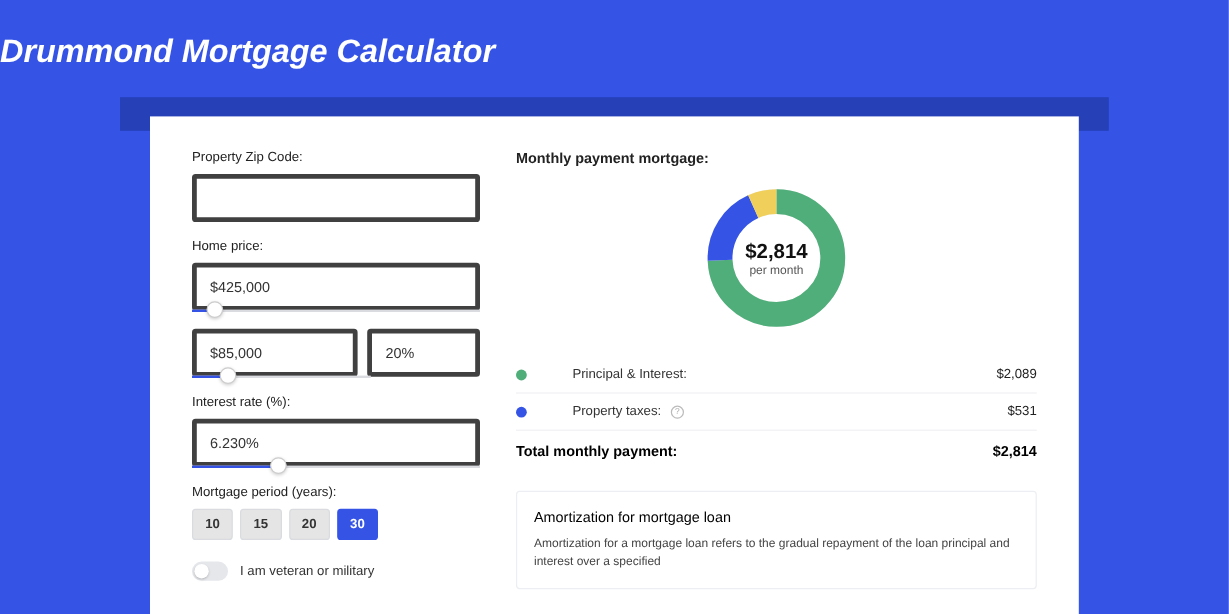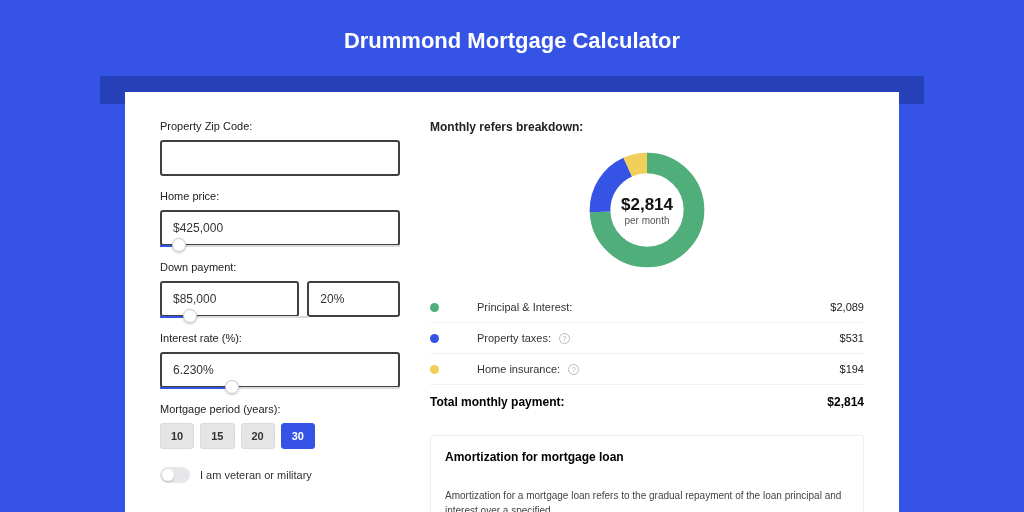--- a/index.html
+++ b/index.html
@@ -1,24 +1,24 @@
 <!DOCTYPE html>
 <html><head>
 <meta charset="utf-8">
 <style>
   * { box-sizing: border-box; margin: 0; padding: 0; }
   html, body { width: 1024px; height: 512px; overflow: hidden; font-family: -apple-system, BlinkMacSystemFont, "Segoe UI", Arial, sans-serif; }
   body { background: #3554e6; }
-  .page-title { color: #fff; font-size: 22px; font-weight: 700; text-align: center; padding: 28px 0 22px; }
+  .page-title { color: #fff; font-size: 27px; font-weight: 700; text-align: left; padding: 28px 0 22px; font-style: italic; }
   .shadow-bar { background: #2640b8; height: 28px; margin: 0 100px; }
   .card { background: #fff; margin: -12px 125px 0; height: 420px; padding: 28px 35px 0; display: flex; gap: 30px; }
   .left-col { width: 240px; flex-shrink: 0; }
   .right-col { flex: 1; }
   .field-label { font-size: 11px; color: #222; margin-bottom: 8px; display: block; }
-  .text-input { width: 100%; border: 2px solid #404040; border-radius: 3px; font-size: 12px; padding: 9px 11px; color: #333; }
+  .text-input { width: 100%; border: 4px solid #404040; border-radius: 3px; font-size: 12px; padding: 9px 11px; color: #333; }
   .field-group { margin-bottom: 14px; position: relative; }
   .slider-track { height: 2px; background: #d9dbe0; position: relative; margin-top: -1px; }
   .slider-fill { position: absolute; height: 2px; background: #3554e6; left: 0; top: 0; }
   .slider-thumb { position: absolute; width: 14px; height: 14px; background: #fff; border: 1px solid #ccc; border-radius: 50%; top: -7px; box-shadow: 0 1px 3px rgba(0,0,0,0.2); }
   .dp-row { display: flex; gap: 8px; }
   .dp-amount { flex: 1.7; }
   .dp-pct { flex: 1; }
   .period-row { display: flex; gap: 6px; }
   .period-btn { border: 1px solid #d9dbe0; background: #e5e5e5; border-radius: 3px; font-size: 11px; font-weight: 600; padding: 6px 10px; color: #333; cursor: pointer; }
   .period-btn.active { background: #3554e6; color: #fff; border-color: #3554e6; }
@@ -34,21 +34,21 @@
   .donut-amount { font-size: 17px; font-weight: 700; color: #111; }
   .donut-sub { font-size: 10px; color: #555; }
   .legend-row { display: flex; align-items: center; justify-content: space-between; padding: 9px 0; border-bottom: 1px solid #f0f1f4; }
   .legend-left { display: flex; align-items: center; gap: 8px; }
   .legend-dot { width: 9px; height: 9px; border-radius: 50%; }
   .legend-label { font-size: 11px; color: #333; padding-left: 30px; }
   .info-icon { width: 11px; height: 11px; border: 1px solid #bbb; border-radius: 50%; font-size: 7px; color: #aaa; display: inline-flex; align-items: center; justify-content: center; }
   .legend-val { font-size: 11px; color: #222; }
   .total-row { display: flex; justify-content: space-between; padding: 10px 0; font-weight: 700; font-size: 12px; }
   .amort-box { border: 1px solid #eceef3; border-radius: 3px; padding: 14px; margin-top: 16px; }
-  .amort-title { font-size: 12px; font-weight: 700; margin-bottom: 24px; }
+  .amort-title { font-size: 12px; font-weight: 400; margin-bottom: 8px; }
   .amort-text { font-size: 10px; color: #444; line-height: 1.5; }
 </style>
 </head>
 <body>
 
 <h1 class="page-title">Drummond Mortgage Calculator</h1>
 <div class="shadow-bar"></div>
 
 <div class="card">
   <div class="left-col">
@@ -61,21 +61,20 @@
     <div class="field-group">
       <label class="field-label">Home price:</label>
       <input class="text-input" value="$425,000" style="">
       <div class="slider-track">
         <div class="slider-fill" id="price-fill" style="width: 8%;"></div>
         <div class="slider-thumb" id="price-thumb" style="left: calc(8% - 7px);"></div>
       </div>
     </div>
 
     <div class="field-group">
-      <label class="field-label">Down payment:</label>
       <div class="dp-row">
         <input class="text-input dp-amount" value="$85,000" style="">
         <input class="text-input dp-pct" value="20%" style="">
       </div>
       <div class="slider-track" style="width:62%">
         <div class="slider-fill" id="dp-fill" style="width: 20%;"></div>
         <div class="slider-thumb" id="dp-thumb" style="left: calc(20% - 7px);"></div>
       </div>
     </div>
 
@@ -101,21 +100,21 @@
     <div class="toggle-row">
       <div class="toggle">
         <div class="toggle-knob"></div>
       </div>
       <span class="toggle-label">I am veteran or military</span>
     </div>
 
   </div>
 
   <div class="right-col">
-    <div class="breakdown-title">Monthly refers breakdown:</div>
+    <div class="breakdown-title">Monthly payment mortgage:</div>
 
     <div class="donut-wrap">
       <div class="donut">
         <svg viewBox="0 0 42 42">
           <circle cx="21" cy="21" r="15.915" fill="none" stroke="#eee" stroke-width="7"></circle>
           <g id="donut-segments">
               <circle cx="21" cy="21" r="15.915" fill="none" stroke="#4fae79" stroke-width="7" stroke-dasharray="74.23596304193319 25.76403695806681" stroke-dashoffset="0"></circle>
               <circle cx="21" cy="21" r="15.915" fill="none" stroke="#3554e6" stroke-width="7" stroke-dasharray="18.86993603411514 81.13006396588486" stroke-dashoffset="-74.23596304193319"></circle>
               <circle cx="21" cy="21" r="15.915" fill="none" stroke="#f1cf5b" stroke-width="7" stroke-dasharray="6.89410092395167 93.10589907604833" stroke-dashoffset="-93.10589907604833"></circle>
             </g>
@@ -136,28 +135,20 @@
           <span class="legend-val">$2,089</span>
         </div>
         <div class="legend-row">
           <div class="legend-left">
             <span class="legend-dot" style="background: rgb(53, 84, 230);"></span>
             <span class="legend-label">Property taxes:</span>
             <span class="info-icon">?</span>
           </div>
           <span class="legend-val">$531</span>
         </div>
-        <div class="legend-row">
-          <div class="legend-left">
-            <span class="legend-dot" style="background: rgb(241, 207, 91);"></span>
-            <span class="legend-label">Home insurance:</span>
-            <span class="info-icon">?</span>
-          </div>
-          <span class="legend-val">$194</span>
-        </div>
       </div>
 
     <div class="total-row">
       <span>Total monthly payment:</span>
       <span>$2,814</span>
     </div>
 
     <div class="amort-box">
       <div class="amort-title">Amortization for mortgage loan</div>
       <div class="amort-text">Amortization for a mortgage loan refers to the gradual repayment of the loan principal and interest over a specified</div>

